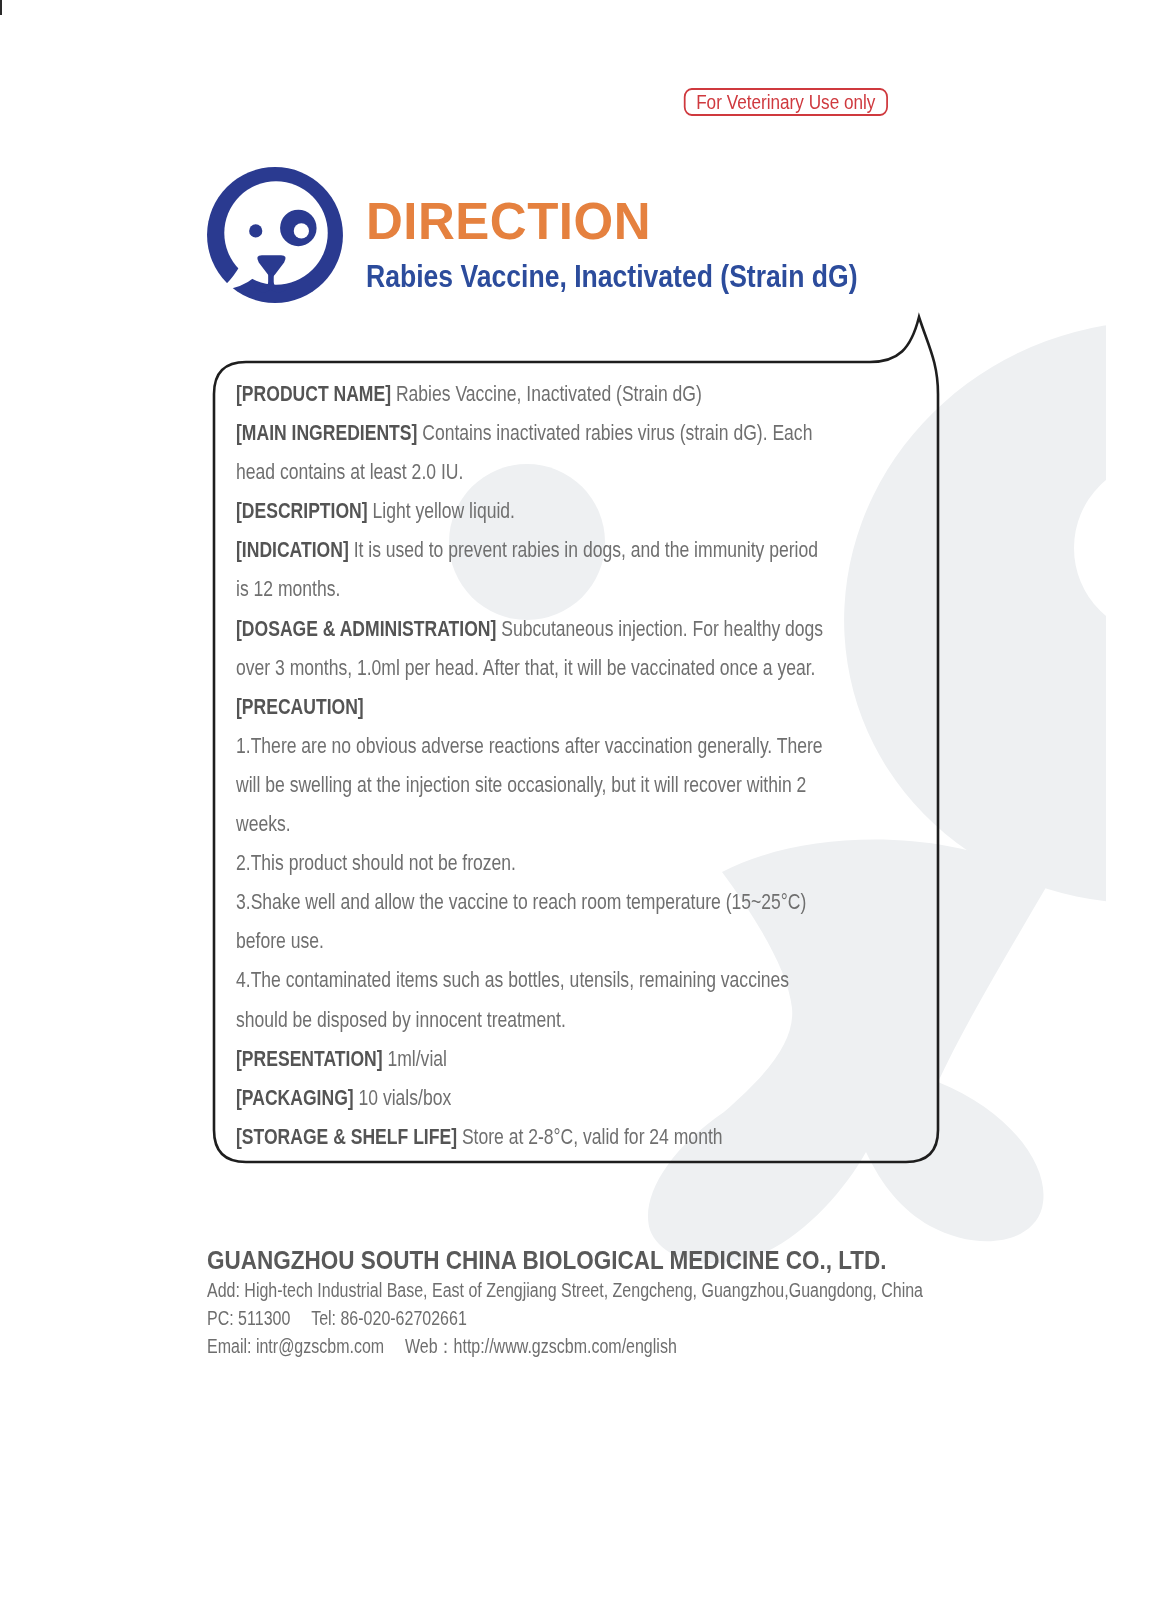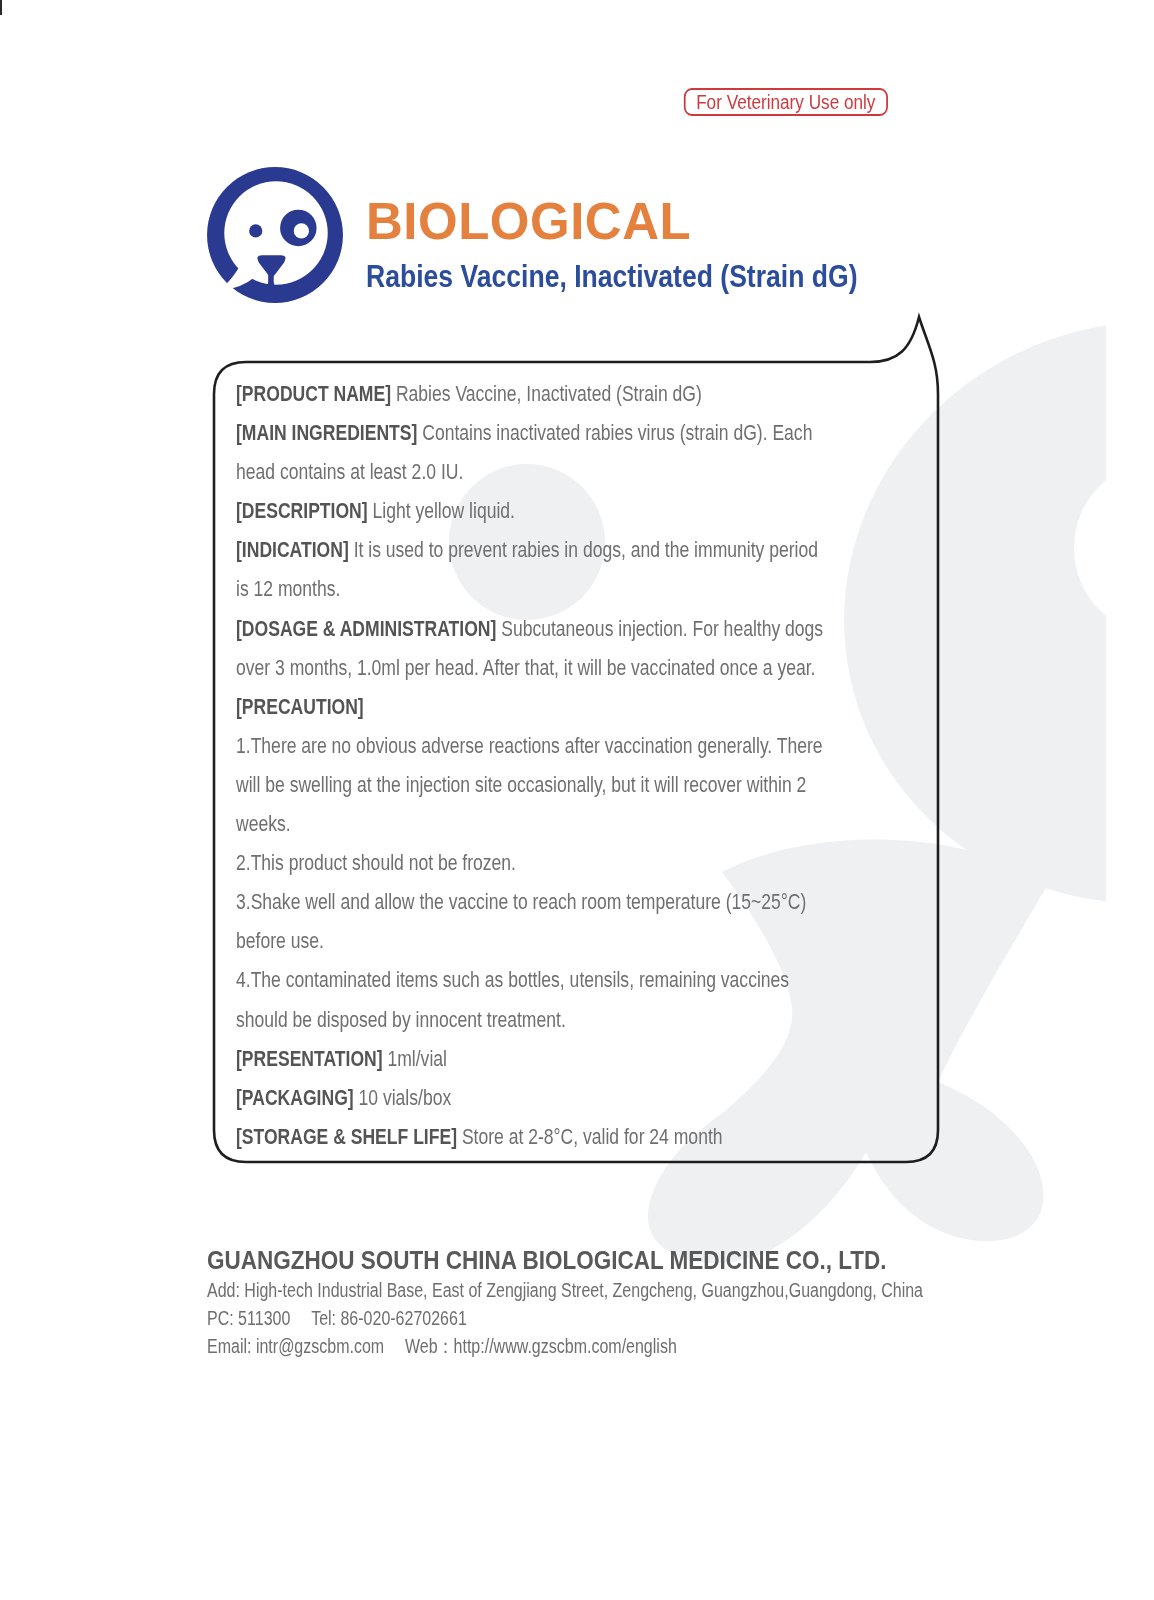--- a/index.html
+++ b/index.html
@@ -86,21 +86,21 @@
     <circle cx="51" cy="66" r="6.5" fill="#2a3a90"></circle>
     <g>
       <circle cx="93" cy="63" r="18" fill="#2a3a90"></circle>
       <circle cx="96" cy="66" r="7.5" fill="#ffffff"></circle>
     </g>
     <path fill="#2a3a90" d="M 57 90 L 76 90 Q 83 90 79 97 L 70 109 Q 66.5 114 63 109 L 54 97 Q 50 90 57 90 Z"></path>
     <path fill="none" stroke="#2a3a90" stroke-width="5.5" stroke-linecap="round" d="M 66 110 L 66 116 M 66 116 C 66 123 59 126 53 122 M 66 116 C 66 123 73 126 79 122"></path>
   </svg>
 
   <div id="header-text">
-    <div id="main-title">BIOLOGICAL</div>
+    <div id="main-title">DIRECTION</div>
     <div id="sub-title">Rabies Vaccine, Inactivated (Strain dG)</div>
   </div>
 
   <svg id="frame-svg" width="1154" height="1600" viewBox="0 0 1154 1600">
     <path fill="none" stroke="#1e1e1e" stroke-width="2.6" d="
       M 246 362 H 870
       C 898 362 911 349 919 317
       C 928 345 938 362 938 394
       V 1130 Q 938 1162 906 1162
       H 246 Q 214 1162 214 1130

